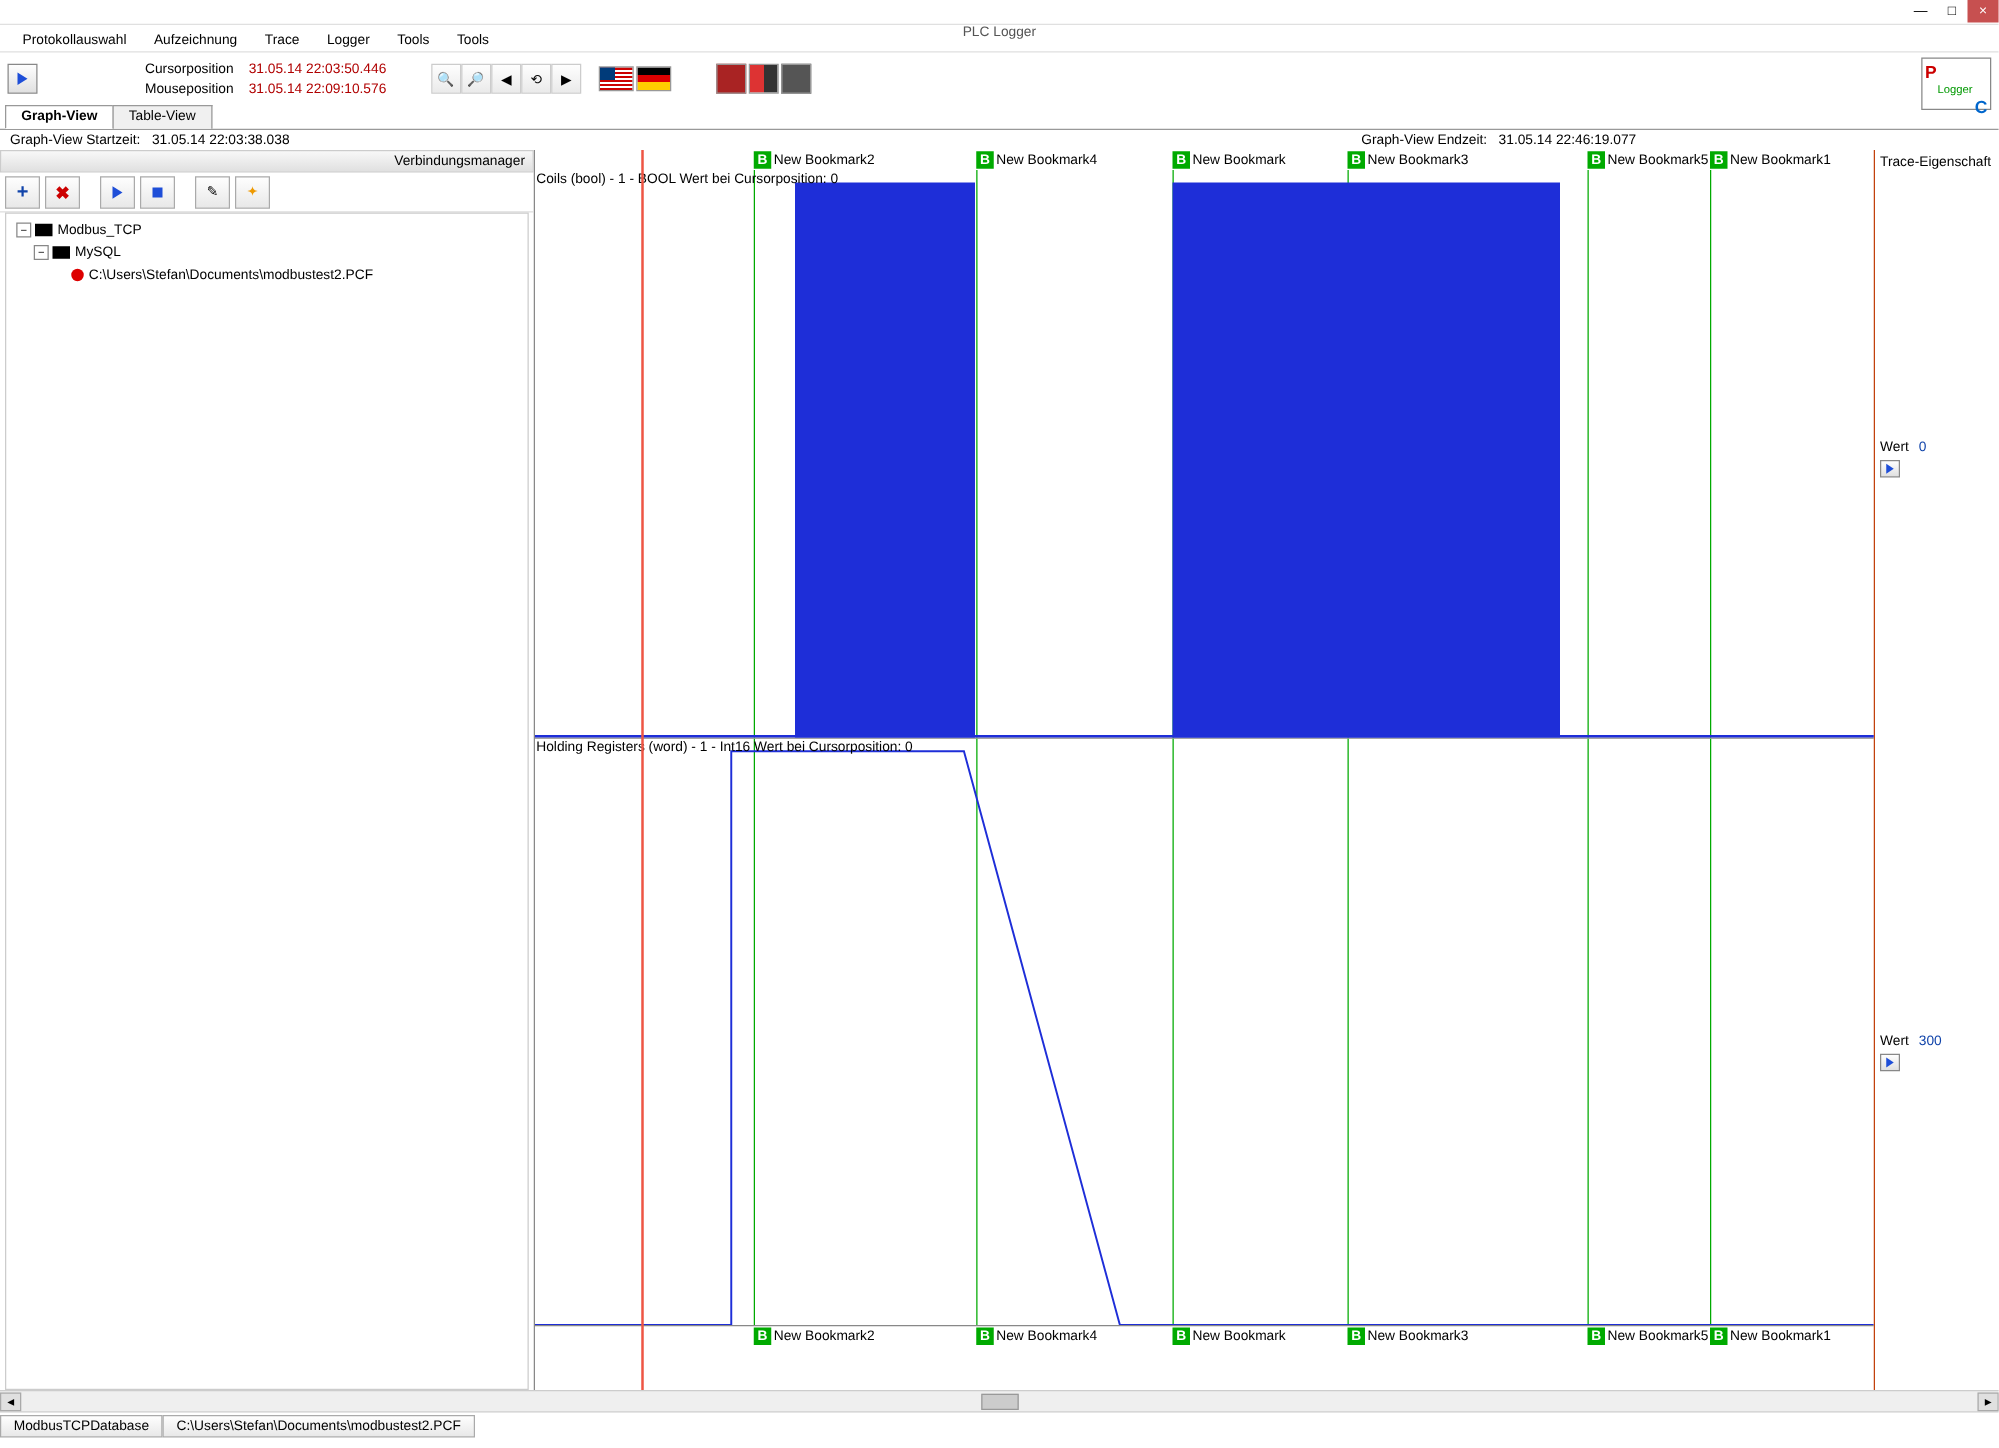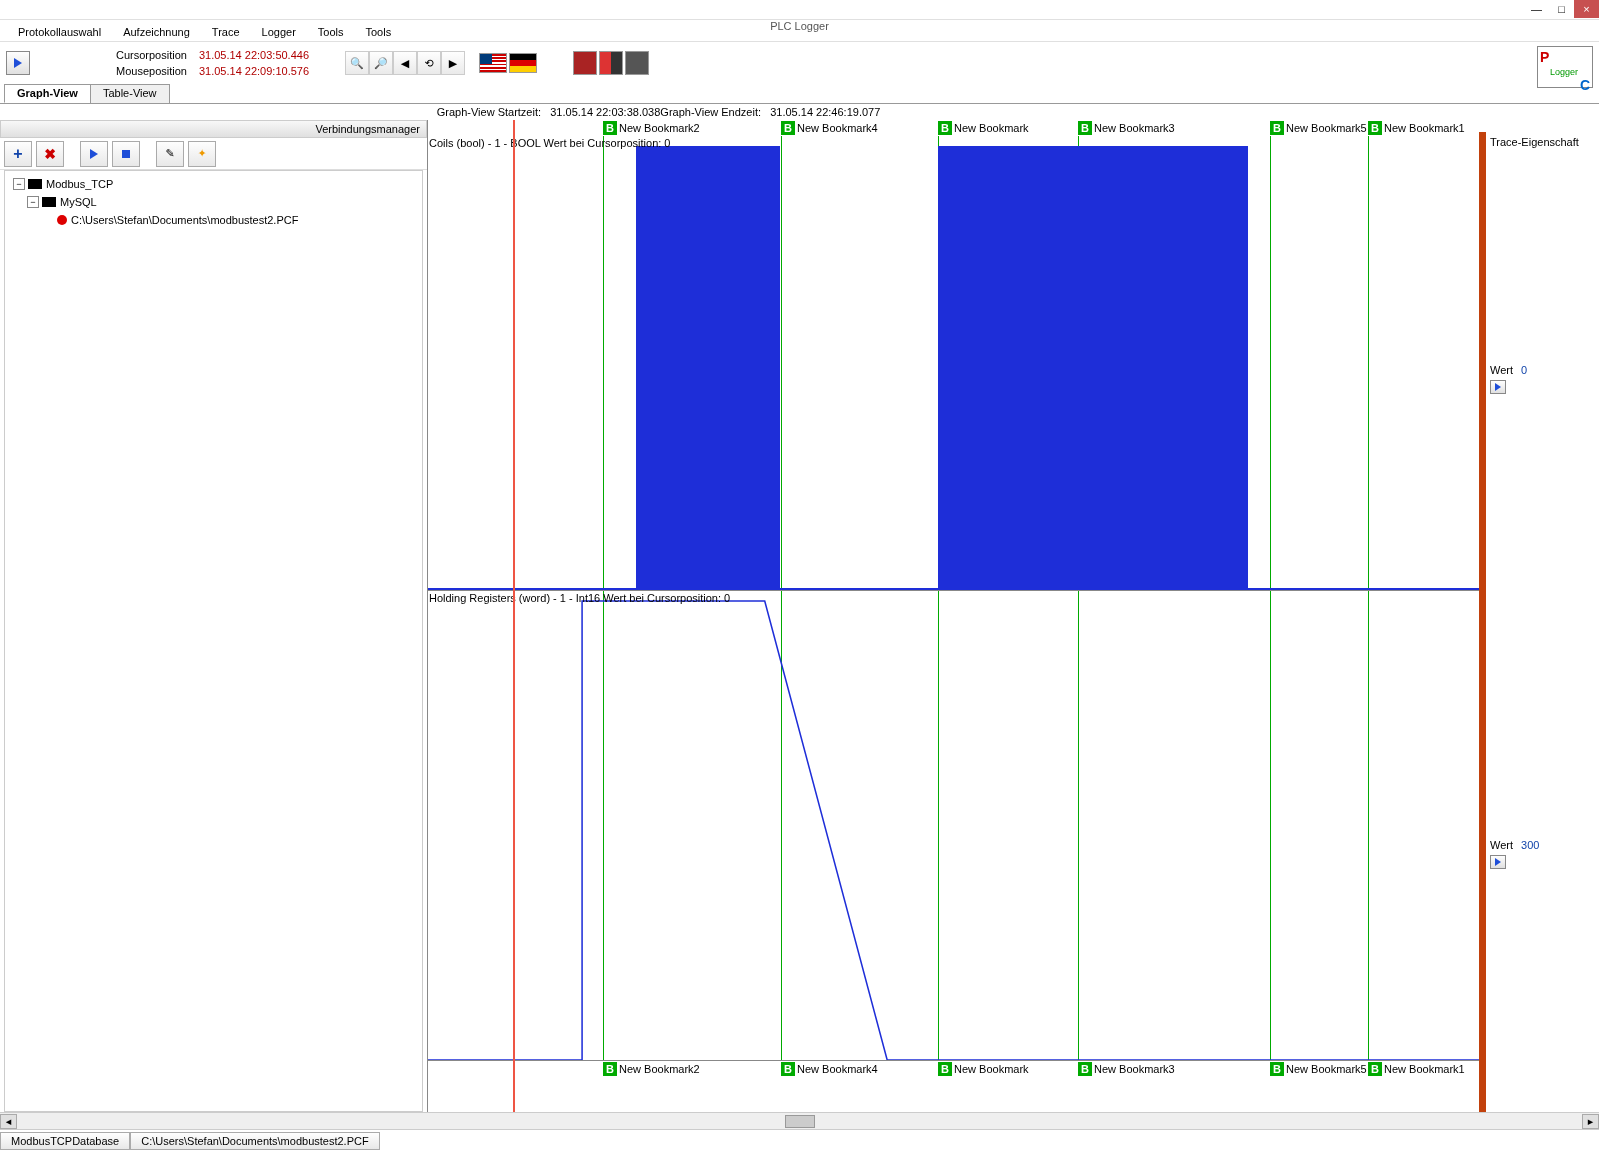--- a/index.html
+++ b/index.html
@@ -33,21 +33,21 @@
     
     .plc-logo { position: absolute; right: 6px; top: 46px; width: 56px; height: 42px; border: 1px solid #888; background:#fff; padding:2px; }
     .plc-logo .p { color:#c00; font-weight:bold; font-size:14px; }
     .plc-logo .l { color:#090; font-size:9px;margin-left:10px; }
     .plc-logo .c { color:#06c; font-weight:bold; font-size:14px; text-align:right; display:block; }
     
     .tabs-row { height: 20px; display: flex; border-bottom: 1px solid #999; padding-left: 4px; }
     .tab { padding: 2px 12px; border: 1px solid #999; background: #f0f0f0; border-bottom: none; cursor: pointer; margin-right: -1px; }
     .tab.active { background: #fff; font-weight: bold; border-bottom: 1px solid #fff; padding-left: 12px; }
     
-    .time-info { height: 16px; display: flex; justify-content: center; padding: 0 290px 0 8px; align-items: center; }
+    .time-info { height: 16px; display: flex; justify-content: space-between; padding: 0 290px 0 8px; align-items: center; }
     
     .main-area { display: flex; height: 992px; }
     
     .sidebar { width: 428px; border-right: 1px solid #888; display: flex; flex-direction: column; }
     .side-title { background: linear-gradient(#f8f8f8,#e0e0e0); border: 1px solid #ccc; padding: 2px 6px; text-align: right; }
     .side-toolbar { height: 32px; display: flex; align-items: center; padding: 0 4px; gap: 4px; border-bottom: 1px solid #ddd; }
     .side-btn { width: 28px; height: 26px; border: 1px solid #aaa; background: linear-gradient(#fefefe,#e8e8e8); display: inline-flex; align-items: center; justify-content: center; cursor: pointer; }
     .tree { padding: 4px 0; flex:1; border:1px solid #ccc; margin:0 4px; overflow:auto; }
     .tree-row { display: flex; align-items: center; height: 18px; padding-left: 8px; cursor: pointer; }
     .tree-toggle { width:12px; height:12px; border:1px solid #888; display:inline-flex; align-items:center; justify-content:center; font-size:9px; margin-right:3px; }
@@ -65,21 +65,21 @@
     .bookmark { position: absolute; display: flex; align-items: center; height: 16px; }
     .bm-icon { width:14px; height:14px; background:#0a0; color:#fff; font-weight:bold; display:inline-flex; align-items:center; justify-content:center; margin-right:2px; }
     
     .track { position: relative; border-bottom: 1px solid #888; }
     .track-label { position:absolute; top:1px; left:1px; font-size:11px; z-index:3; }
     .track1 { height: 455px; }
     .track2 { height: 470px; }
     
     .blue-block { position:absolute; background:#1e2ed8; top:10px; height:444px; }
     
-    .right-column { width: 120px; border-left: 7px solid #c2410c; padding: 4px; margin-top: 12px; }
+    .right-column { width: 100px; border-left: 1px solid #c2410c; padding: 4px; }
     .right-title { font-size:11px; margin-bottom:6px; }
     .wert-row { display:flex; gap:8px; margin-bottom:4px; }
     .wert-val { color:#14a; }
     .play-small { width:16px; height:14px; border:1px solid #888; background:linear-gradient(#fefefe,#e0e0e0); display:inline-flex; align-items:center; justify-content:center; cursor:pointer; }
     .play-small-icon { width:0; height:0; border-left:6px solid #1e4ed8; border-top:4px solid transparent; border-bottom:4px solid transparent; }
     
     .hscroll { height: 17px; background:#efefef; border-top:1px solid #ccc; display:flex; align-items:center; }
     .scroll-arrow { width:17px; height:15px; background:#e0e0e0; border:1px solid #aaa; display:inline-flex; align-items:center; justify-content:center; cursor:pointer; }
     .scroll-thumb { width:30px; height:13px; background:#ccc; border:1px solid #999; margin:0 auto; cursor:pointer; }
     

